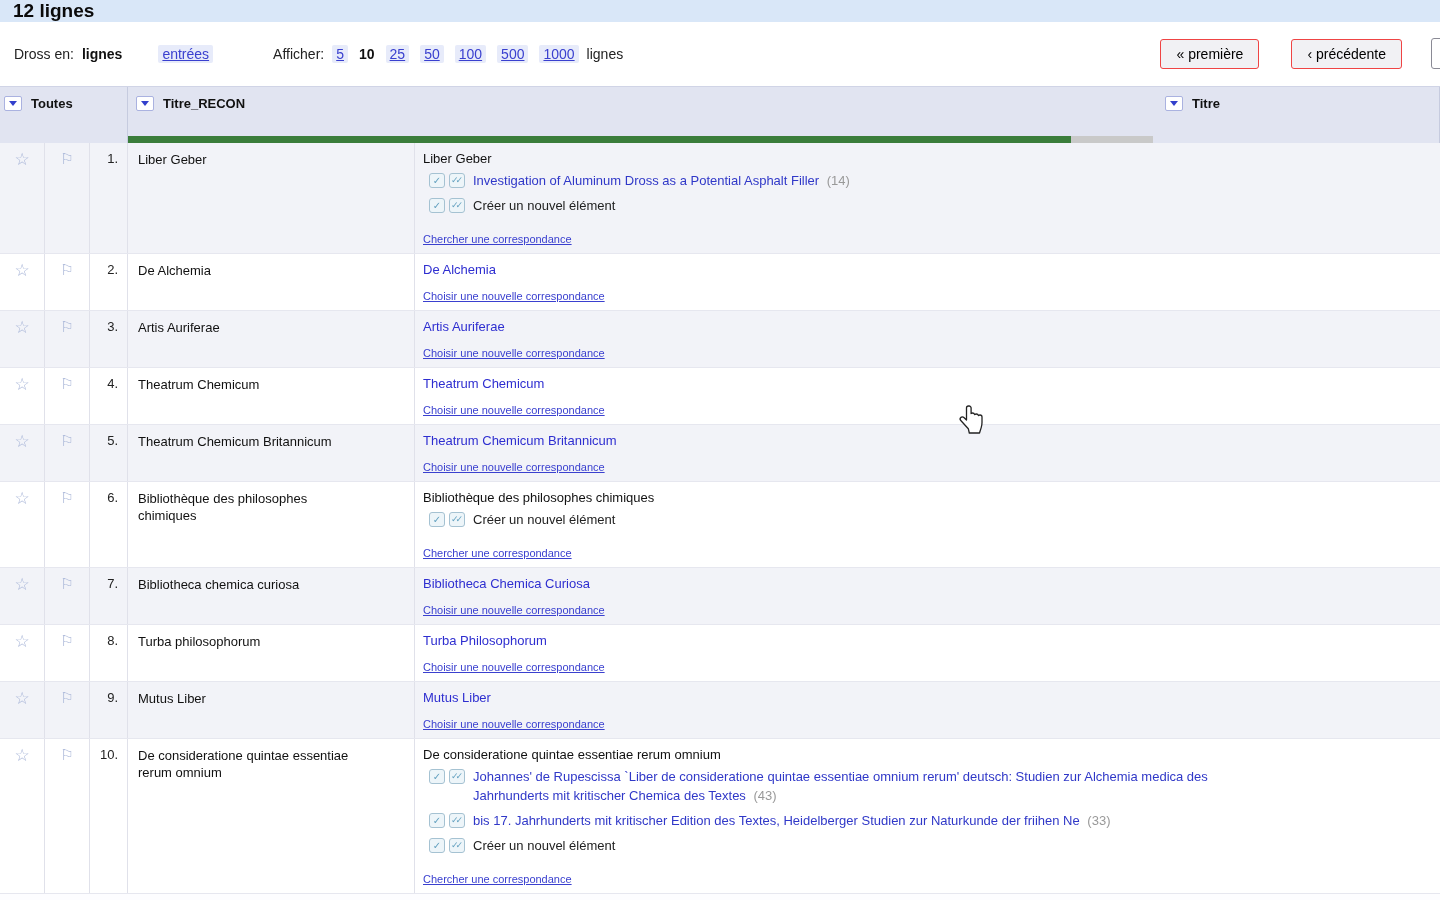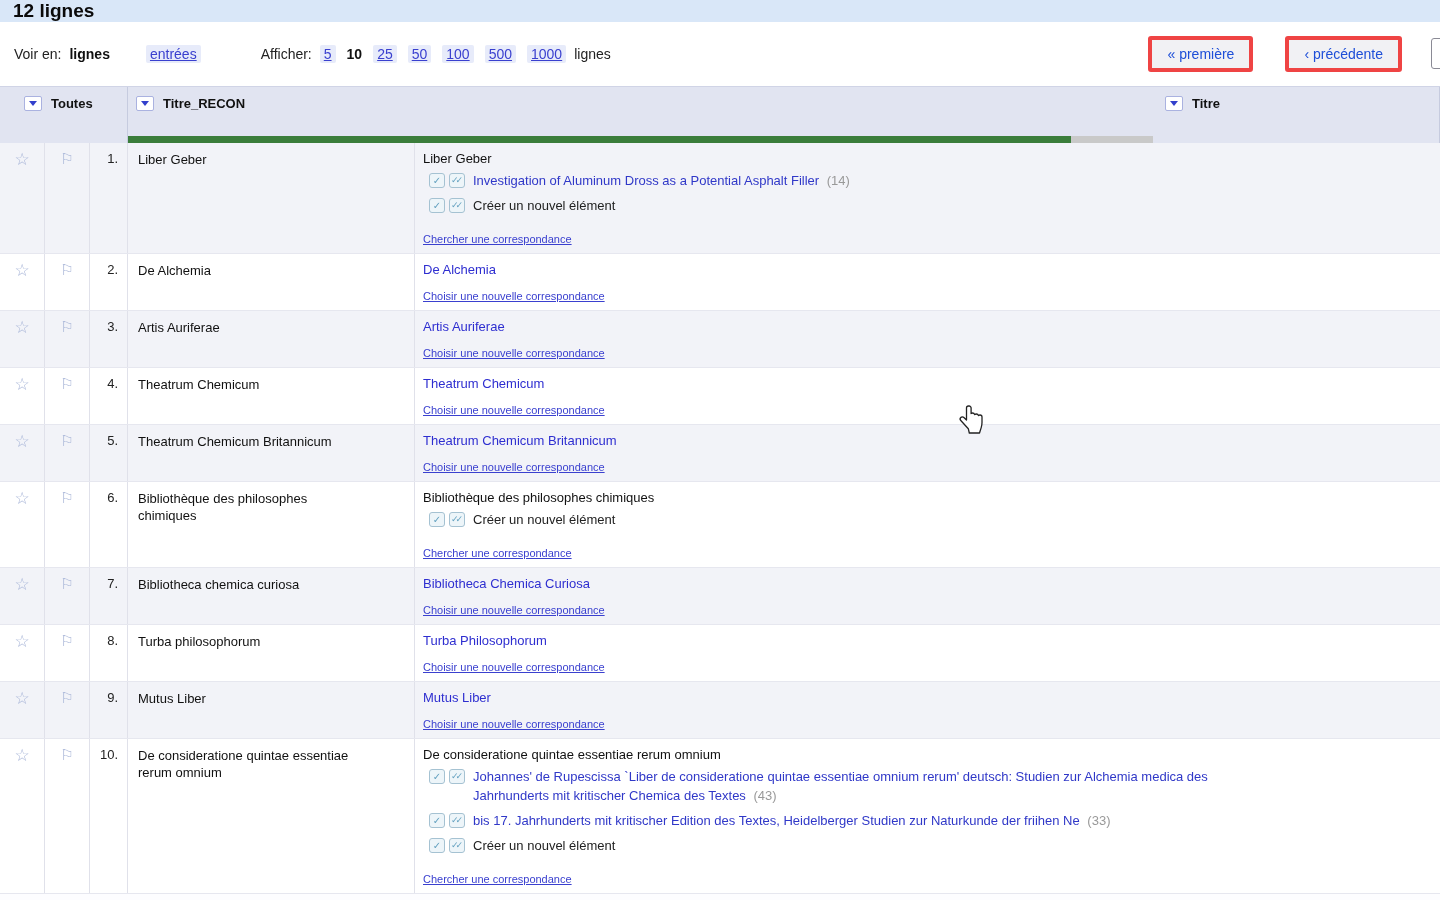--- a/index.html
+++ b/index.html
@@ -41,23 +41,23 @@
     cursor:pointer;
     text-align:center;
   }
   .view-records { margin-left:36px; }
   .show-label { margin-left:60px; }
   .psizes { display:inline-flex; align-items:center; gap:11px; margin-right:8px; }
   .psizes .psel { font-weight:bold; color:#111; }
   .pager { margin-left:auto; display:flex; gap:32px; margin-right:24px; }
   .pager-btn {
     font-size:14px;
-    color:#1d4ed8;
+    color:#000000;
     background:#f1f1f4;
-    border:4px solid #ef4444;
+    border:1px solid #ef4444;
     border-radius:3px;
     padding:6px 15px;
     white-space:nowrap;
   }
   .pager-btn.partial {
     position:absolute;
     left:1431px; top:16px;
     width:90px; height:31px;
     background:#ffffff;
     border:1px solid #8a8a95;
@@ -65,21 +65,21 @@
   }
 
   
   .thead {
     display:flex;
     background:var(--header-bg, #e1e4f1);
     border-top:1px solid #d0d4e6;
     height:57px;
   }
   .hcell { border-right:1px solid #c6cbdf; }
-  .h-all { width:128px; padding:9px 0 0 24px; }
+  .h-all { width:128px; padding:9px 0 0 4px; }
   .h-title { width:287px; padding:9px 0 0 12px; }
   .h-recon { flex:1; border-right:none; display:flex; flex-direction:column; padding-top:9px; }
   .h-recon .hrow { padding-left:8px; }
   .hrow { display:flex; align-items:center; gap:9px; }
   .hlabel { font-size:13px; font-weight:bold; color:#111; }
   .dd {
     width:18px; height:15px;
     background:#fff;
     border:1px solid #aab2e0;
     border-radius:2px;
@@ -154,21 +154,21 @@
   .cursor { position:absolute; z-index:50; pointer-events:none; }
 </style>
 </head>
 <body>
 
 <div class="page">
 
   <div class="title-bar">12 lignes</div>
 
   <div class="toolbar">
-    <span class="tb-label">Voir en:</span>
+    <span class="tb-label">Dross en:</span>
     <span class="tb-strong">lignes</span>
     <a class="tb-link view-records">entrées</a>
     <span class="tb-label show-label">Afficher:</span>
     <span class="psizes">
         <a class="tb-link">5</a>
         <span class="psel">10</span>
         <a class="tb-link">25</a>
         <a class="tb-link">50</a>
         <a class="tb-link">100</a>
         <a class="tb-link">500</a>

